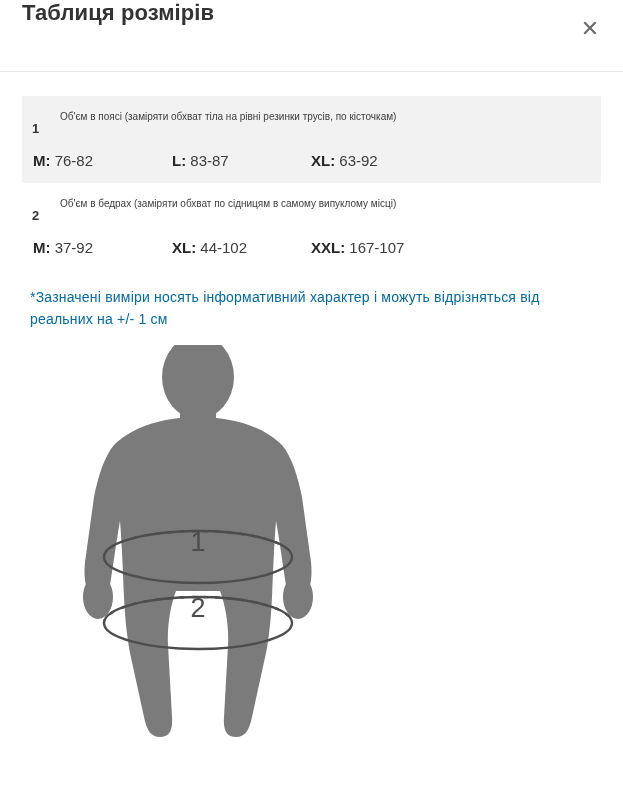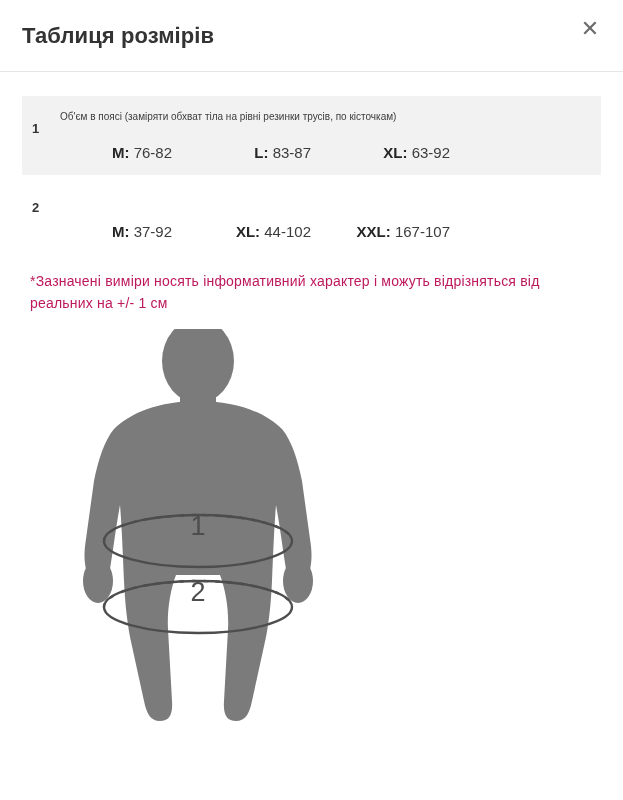--- a/index.html
+++ b/index.html
@@ -16,21 +16,21 @@
   .modal {
     width: 623px;
     height: 800px;
     position: relative;
     background: #fff;
   }
   .modal-header {
     height: 72px;
     border-bottom: 1px solid #e6e6e6;
     display: flex;
-    align-items: center;
+    align-items: flex-start;
     padding: 0 22px;
     position: relative;
   }
   .modal-title {
     font-size: 22px;
     font-weight: bold;
     color: #333333;
     letter-spacing: 0.1px;
   }
   .close-btn {
@@ -75,39 +75,38 @@
     text-align: left;
   }
   .meas-desc {
     font-size: 10px;
     line-height: 1.45;
     color: #3c3c3c;
     padding-right: 8px;
   }
   .sizes {
     display: flex;
-    margin-top: 8px;
+    margin-top: 16px;
     padding-left: 1px;
     font-size: 15px;
     color: #3c3c3c;
-    text-align: right;
   }
   .size-cell {
     flex: 0 0 25%;
     white-space: nowrap;
   }
   .size-cell .lbl {
     font-weight: bold;
     color: #262626;
   }
   .note {
     margin: 16px 22px 0 30px;
     font-size: 14px;
     line-height: 1.6;
-    color: #be185d;
+    color: #0369a1;
     letter-spacing: 0.2px;
   }
   .figure-wrap {
     margin-top: 14px;
     padding-left: 18px;
   }
   svg.figure {
     display: block;
   }
 </style>
@@ -131,20 +130,21 @@
       <div class="sizes">
         <div class="size-cell"><span class="lbl">M:</span> <span>76-82</span></div>
         <div class="size-cell"><span class="lbl">L:</span> <span>83-87</span></div>
         <div class="size-cell"><span class="lbl">XL:</span> <span>63-92</span></div>
       </div>
     </div>
 
     <div class="meas-row">
       <div class="meas-top">
         <div class="meas-index">2</div>
+        <div class="meas-desc">Об'єм в бедрах (заміряти обхват по сідницям в самому випуклому місці)</div>
       </div>
       <div class="sizes">
         <div class="size-cell"><span class="lbl">M:</span> <span>37-92</span></div>
         <div class="size-cell"><span class="lbl">XL:</span> <span>44-102</span></div>
         <div class="size-cell"><span class="lbl">XXL:</span> <span>167-107</span></div>
       </div>
     </div>
 
   </div>
 

